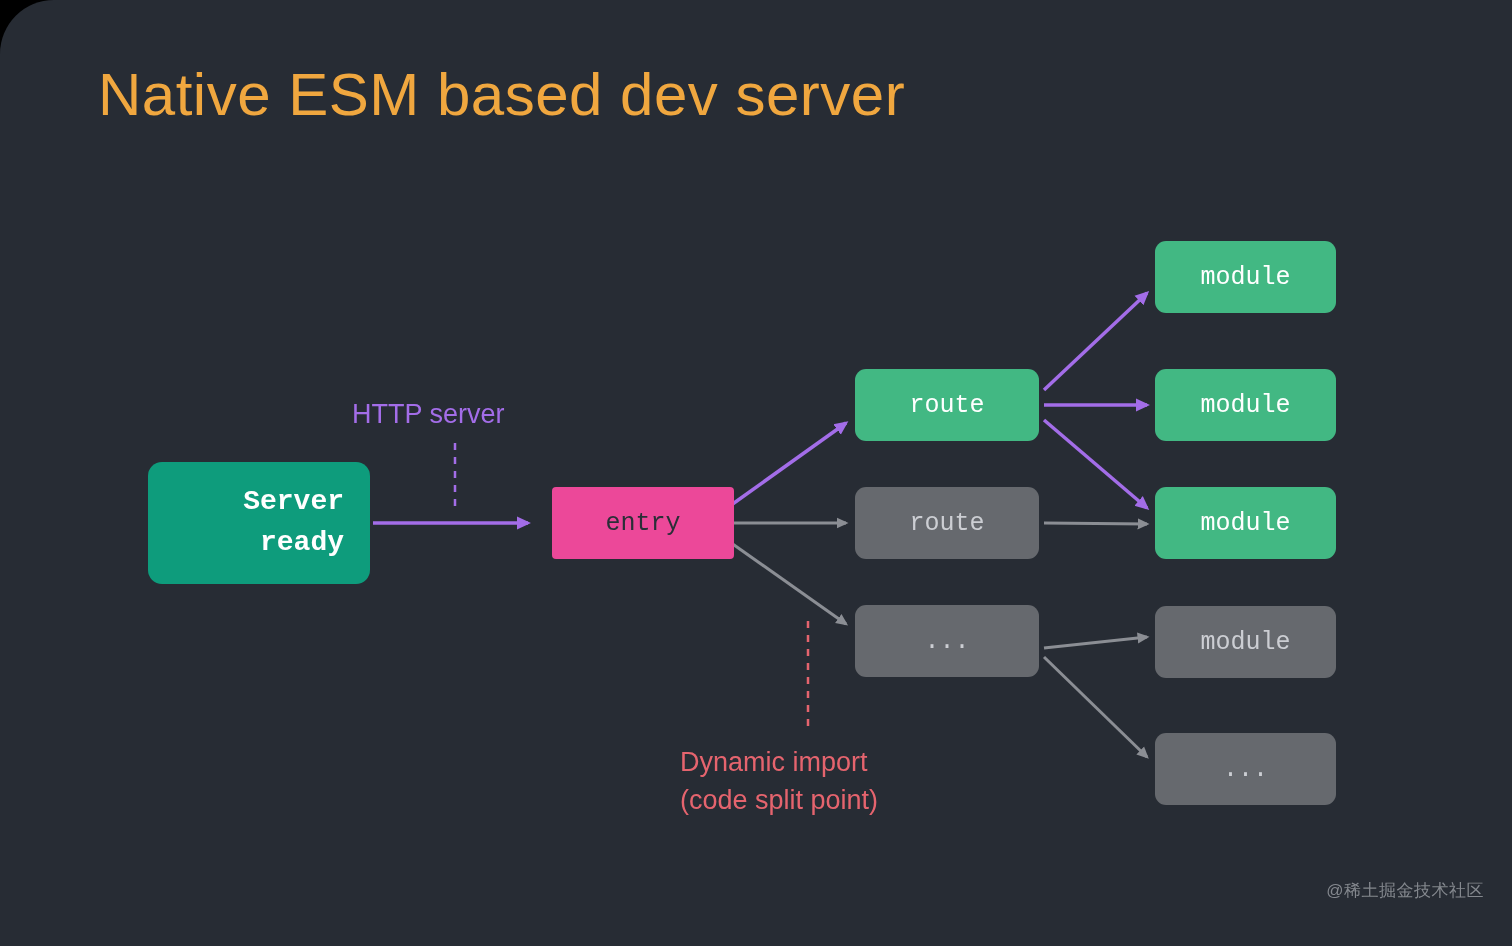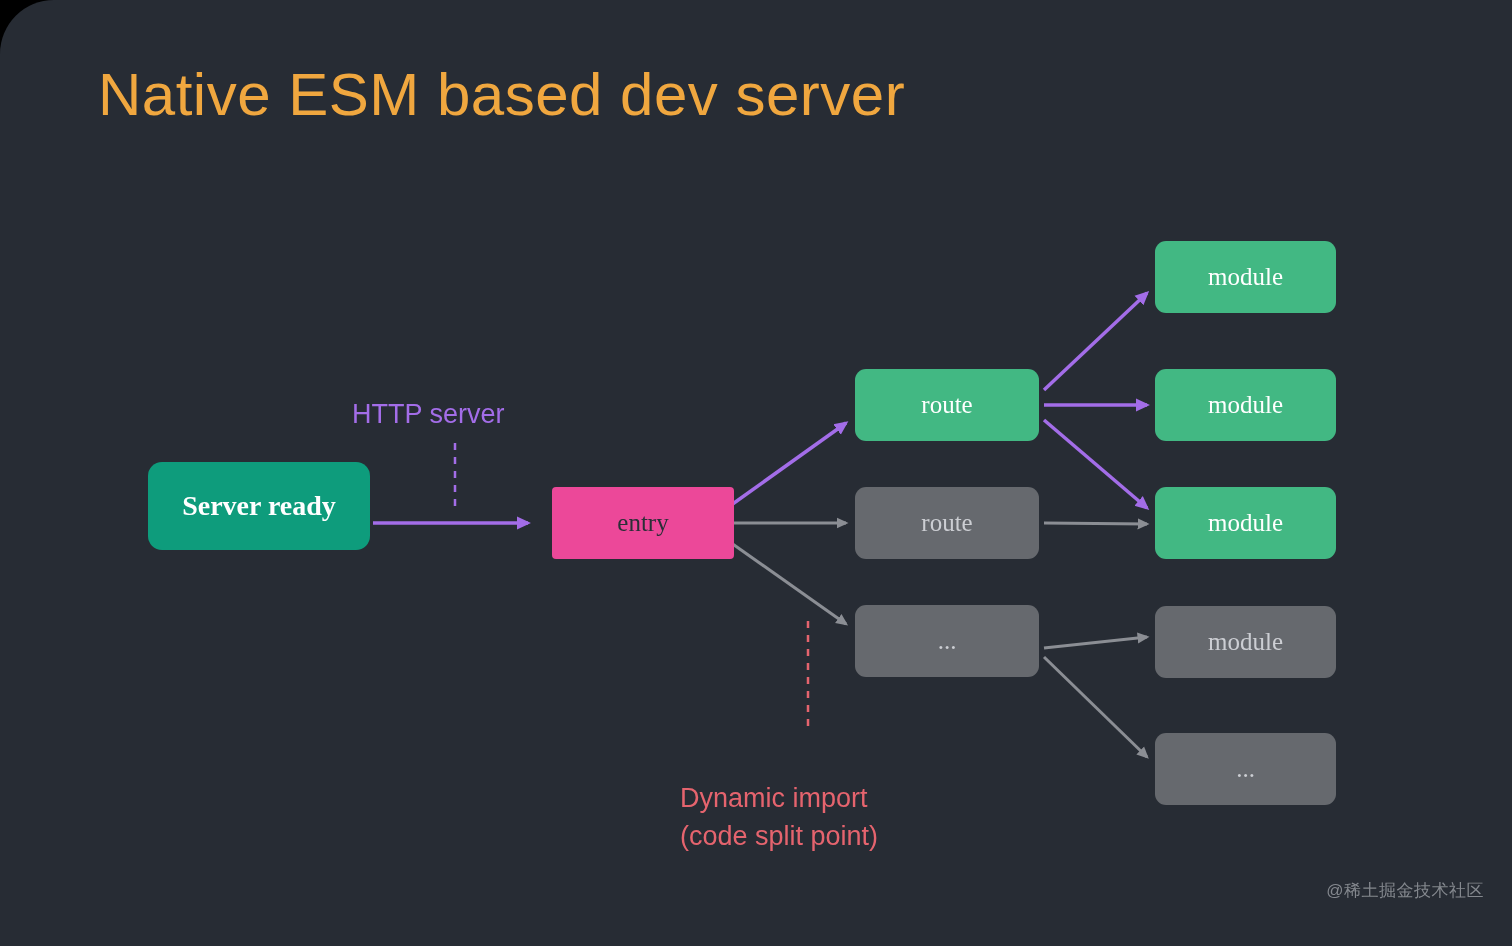--- a/index.html
+++ b/index.html
@@ -16,34 +16,34 @@
     font-size:60px; font-weight:400; letter-spacing:0.5px;
     color:#f0a73f;
   }
   .arrows { position:absolute; left:0; top:0; }
   .p  { stroke:#a36de8; stroke-width:3.5; fill:none; }
   .g  { stroke:#8b8e94; stroke-width:3;   fill:none; }
   .dp { stroke:#a36de8; stroke-width:2.5; stroke-dasharray:7 7; fill:none; }
   .ds { stroke:#e5646e; stroke-width:2.5; stroke-dasharray:7 7; fill:none; }
   .node {
     position:absolute; display:flex; align-items:center; justify-content:center;
-    font-family:Liberation Serif, serif;
-    text-align:left;
+    font-family:Liberation Mono, monospace;
+    text-align:right;
   }
   .teal {
     background:#0e9c7c; border-radius:14px;
     color:#ffffff; font-weight:700; font-size:28px; line-height:1.45;
   }
   .teal span { display:inline-block; max-width:170px; }
   .lime  { background:#ec4899; border-radius:4px; color:#2a2f37; font-size:25px;margin-left:12px; }
   .green { background:#42b883; border-radius:11px; color:#ffffff; font-size:25px; }
   .gray  { background:#66696e; border-radius:11px; color:#ccced3; font-size:25px; }
   .anno  { position:absolute; font-size:27px; font-weight:500; }
   .anno.purple-text { color:#a36de8; }
-  .anno.salmon-text { color:#e5646e; white-space:pre-line; line-height:1.4;margin-top:36px; }
+  .anno.salmon-text { color:#e5646e; white-space:pre-line; line-height:1.4; }
   .watermark {
     position:absolute; right:28px; top:879px;
     font-size:17px; color:#84888e; letter-spacing:0.5px;text-align:center;
   }
 </style>
 </head>
 <body>
 
 <div class="stage">
 
@@ -68,21 +68,21 @@
     <line class="p" x1="1044" y1="405" x2="1147" y2="405" marker-end="url(#ah-p)"></line>
     <line class="p" x1="1044" y1="420" x2="1147" y2="508" marker-end="url(#ah-p)"></line>
     <line class="g" x1="1044" y1="523" x2="1147" y2="524" marker-end="url(#ah-g)"></line>
     <line class="g" x1="1044" y1="648" x2="1147" y2="637" marker-end="url(#ah-g)"></line>
     <line class="g" x1="1044" y1="657" x2="1147" y2="757" marker-end="url(#ah-g)"></line>
 
     <line class="dp" x1="455" y1="443" x2="455" y2="509"></line>
     <line class="ds" x1="808" y1="621" x2="808" y2="729"></line>
   </svg>
 
-  <div class="node teal" style="left:148px; top:462px; width:222px; height:88px;">
+  <div class="node teal" style="left:148px; top:462px; width:222px; height:122px;">
     <span>Server ready</span>
   </div>
 
   <div class="node lime" style="left:540px; top:487px; width:182px; height:72px;">
     <span>entry</span>
   </div>
 
   <div class="node green" style="left:855px; top:369px; width:184px; height:72px;">
     <span>route</span>
   </div>

